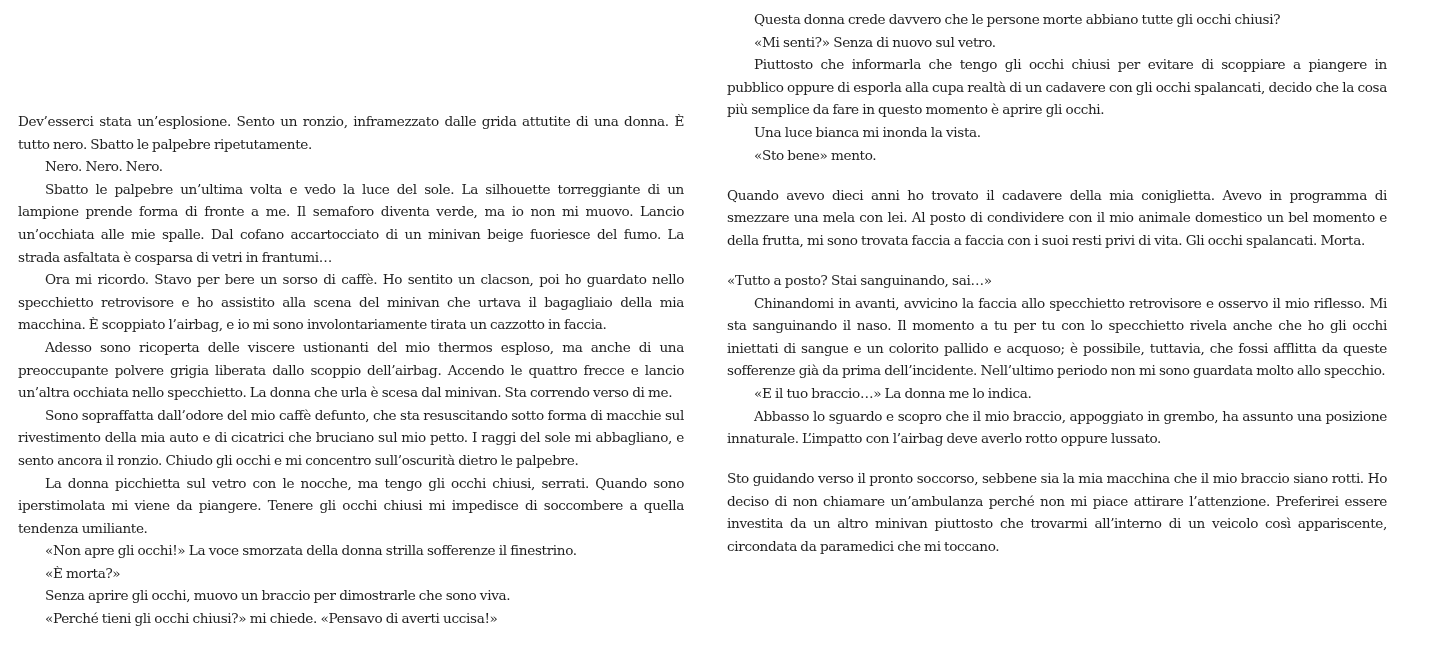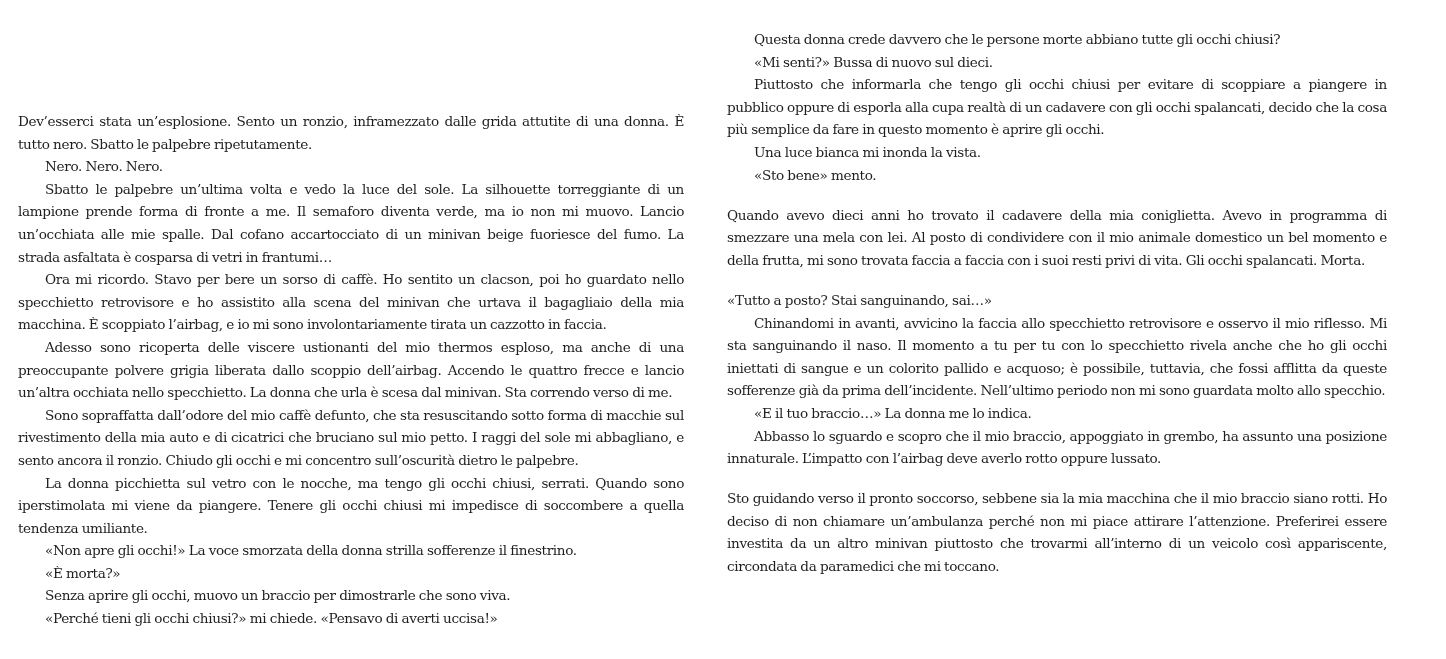--- a/index.html
+++ b/index.html
@@ -19,21 +19,21 @@
       position: absolute;
       width: 666px;
       font-size: 13.6px;
       line-height: 22.6px;
       letter-spacing: -0.35px;
       word-spacing: -0.5px;
       text-align: justify;
       hyphens: manual;
     }
     .page-left { left: 18px; top: 110px; }
-    .page-right { left: 727px; top: 28px; width: 660px; }
+    .page-right { left: 727px; top: 8px; width: 660px; }
     .para { margin: 0; text-indent: 27px; }
     .para.noindent { text-indent: 0; }
     .para.break { margin-top: 17.5px; }
   </style>
 </head>
 <body>
 
 <div class="page page-left">
   <p class="para noindent">Dev’esserci stata un’esplosione. Sento un ronzio, inframezzato dalle grida attutite di una donna. È tutto nero. Sbatto le palpebre ripetutamente.</p>
   <p class="para">Nero. Nero. Nero.</p>
@@ -43,21 +43,21 @@
   <p class="para">Sono sopraffatta dall’odore del mio caffè defunto, che sta resuscitando sotto forma di macchie sul rivestimento della mia auto e di cicatrici che bruciano sul mio petto. I raggi del sole mi abbagliano, e sento ancora il ronzio. Chiudo gli occhi e mi concentro sull’oscurità dietro le palpebre.</p>
   <p class="para">La donna picchietta sul vetro con le nocche, ma tengo gli occhi chiusi, serrati. Quando sono iperstimolata mi viene da piangere. Tenere gli occhi chiusi mi impedisce di soccombere a quella tendenza umiliante.</p>
   <p class="para">«Non apre gli occhi!» La voce smorzata della donna strilla sofferenze il finestrino.</p>
   <p class="para">«È morta?»</p>
   <p class="para">Senza aprire gli occhi, muovo un braccio per dimostrarle che sono viva.</p>
   <p class="para">«Perché tieni gli occhi chiusi?» mi chiede. «Pensavo di averti uccisa!»</p>
 </div>
 
 <div class="page page-right">
   <p class="para">Questa donna crede davvero che le persone morte abbiano tutte gli occhi chiusi?</p>
-  <p class="para">«Mi senti?» Bussa di nuovo sul dieci.</p>
+  <p class="para">«Mi senti?» Senza di nuovo sul vetro.</p>
   <p class="para">Piuttosto che informarla che tengo gli occhi chiusi per evitare di scoppiare a piangere in pubblico oppure di esporla alla cupa realtà di un cadavere con gli occhi spalancati, decido che la cosa più semplice da fare in questo momento è aprire gli occhi.</p>
   <p class="para">Una luce bianca mi inonda la vista.</p>
   <p class="para">«Sto bene» mento.</p>
   <p class="para noindent break">Quando avevo dieci anni ho trovato il cadavere della mia coniglietta. Avevo in programma di smezzare una mela con lei. Al posto di condividere con il mio animale domestico un bel momento e della frutta, mi sono trovata faccia a faccia con i suoi resti privi di vita. Gli occhi spalancati. Morta.</p>
   <p class="para noindent break">«Tutto a posto? Stai sanguinando, sai…»</p>
   <p class="para">Chinandomi in avanti, avvicino la faccia allo specchietto retrovisore e osservo il mio riflesso. Mi sta sanguinando il naso. Il momento a tu per tu con lo specchietto rivela anche che ho gli occhi iniettati di sangue e un colorito pallido e acquoso; è possibile, tuttavia, che fossi afflitta da queste sofferenze già da prima dell’incidente. Nell’ultimo periodo non mi sono guardata molto allo specchio.</p>
   <p class="para">«E il tuo braccio…» La donna me lo indica.</p>
   <p class="para">Abbasso lo sguardo e scopro che il mio braccio, appoggiato in grembo, ha assunto una posizione innaturale. L’impatto con l’airbag deve averlo rotto oppure lussato.</p>
   <p class="para noindent break">Sto guidando verso il pronto soccorso, sebbene sia la mia macchina che il mio braccio siano rotti. Ho deciso di non chiamare un’ambulanza perché non mi piace attirare l’attenzione. Preferirei essere investita da un altro minivan piuttosto che trovarmi all’interno di un veicolo così appariscente, circondata da paramedici che mi toccano.</p>
 </div>

